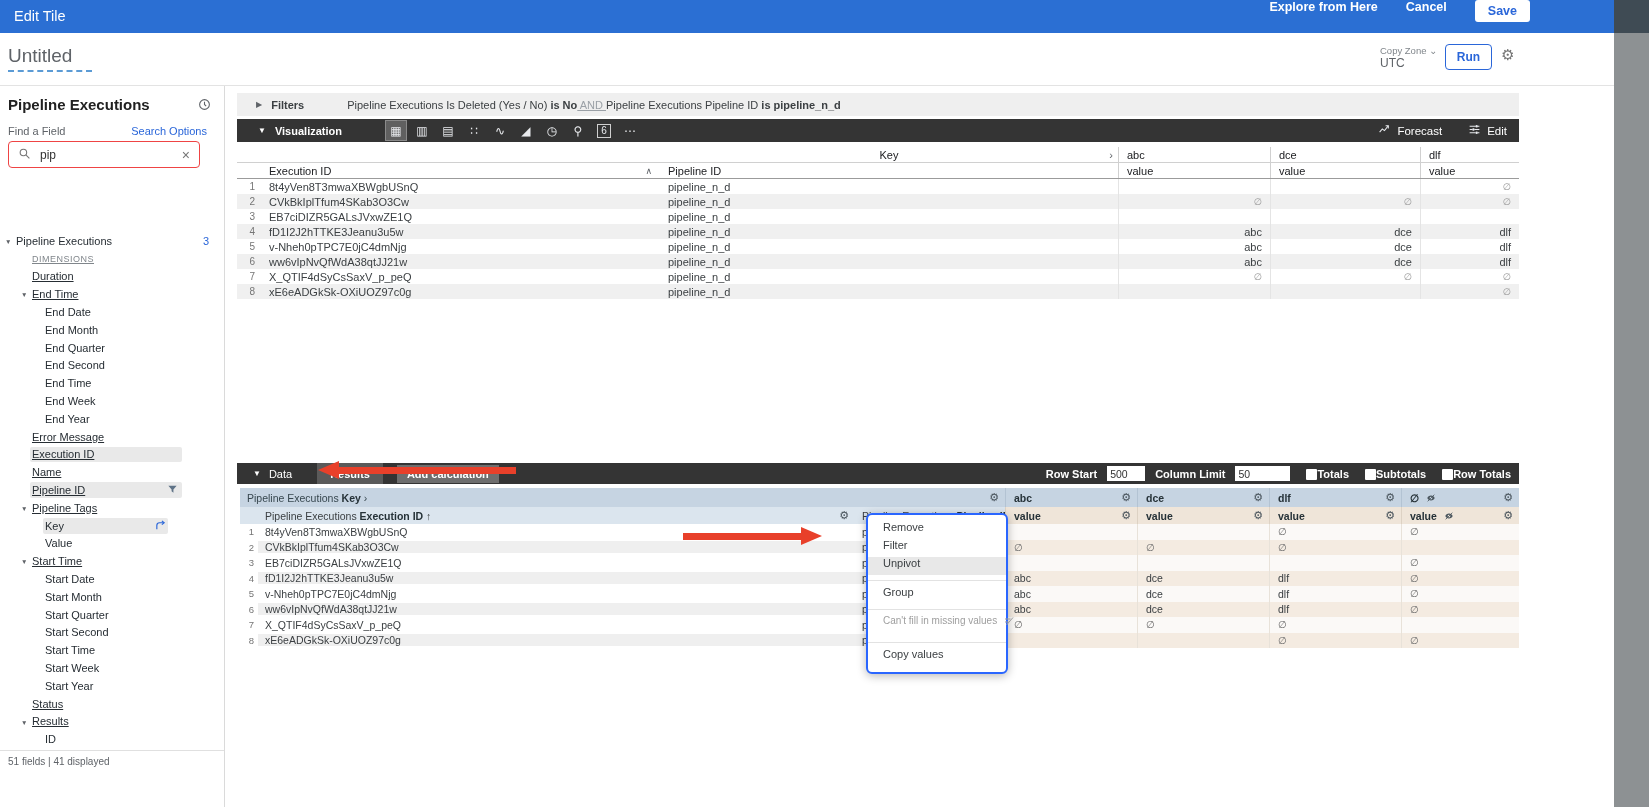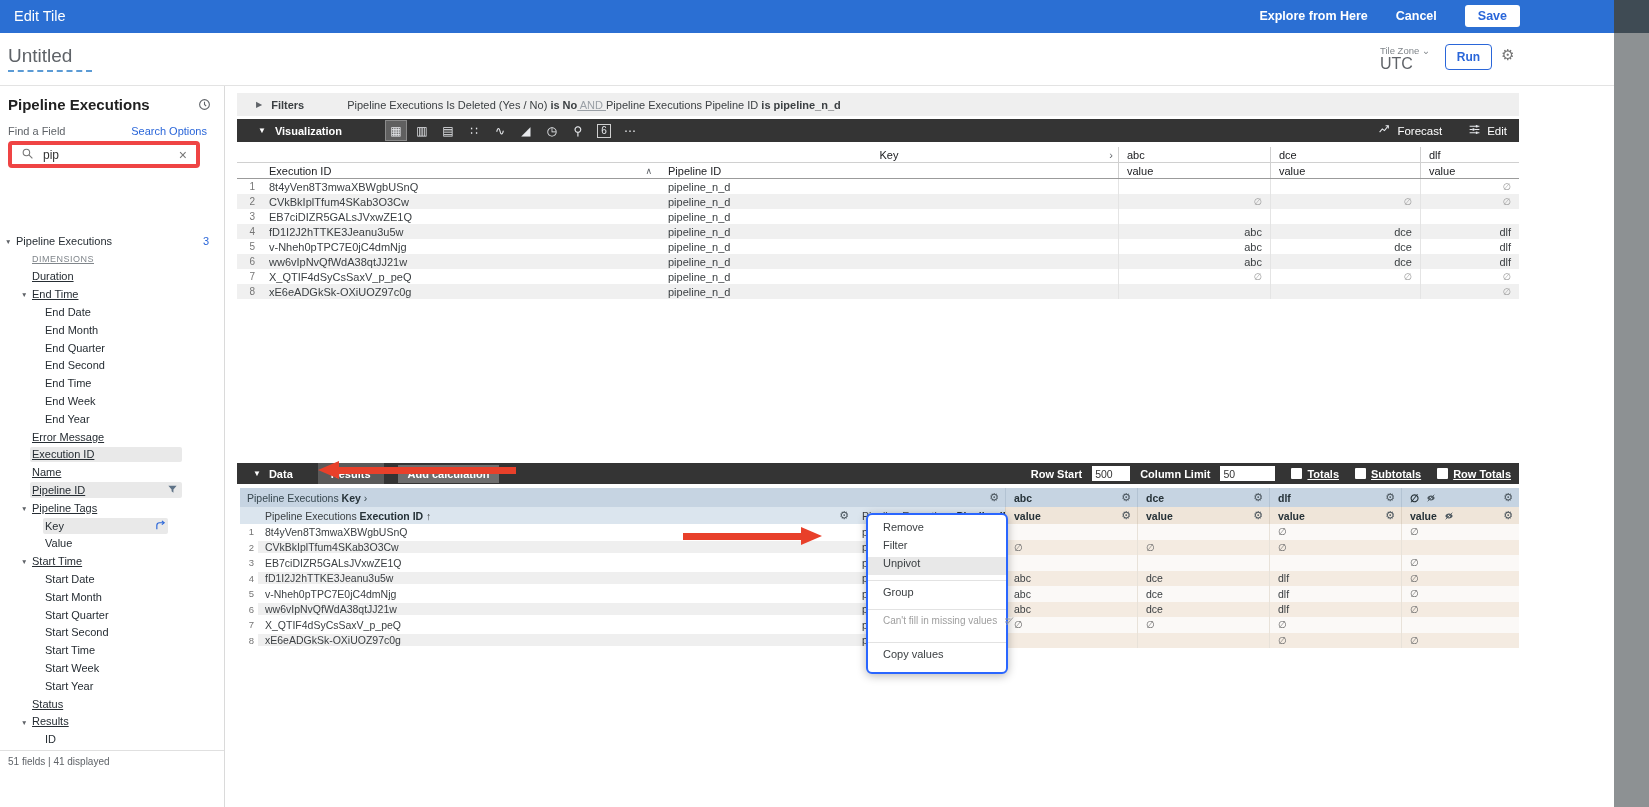--- a/index.html
+++ b/index.html
@@ -2,40 +2,40 @@
 <html><head>
 <meta charset="utf-8">
 <style>
   * { margin:0; padding:0; box-sizing:border-box; }
   body { font-family:"Liberation Sans", sans-serif; background:#fff; }
   .page { position:relative; width:1649px; height:807px; overflow:hidden; background:#fff; }
 
   
   .topbar { position:absolute; left:0; top:0; width:1614px; height:33px; background:#2b6fd3; }
   .topbar-title { position:absolute; left:14px; top:8px; color:#fff; font-size:14.5px; }
-  .topbar-actions { position:absolute; right:94px; top:0; height:32px; display:flex; align-items:center; gap:28px; }
+  .topbar-actions { position:absolute; right:84px; top:0; height:32px; display:flex; align-items:flex-start; gap:28px; }
   .tb-link { color:#fff; font-size:12.5px; font-weight:700; cursor:pointer; }
   .save-btn { background:#fff; color:#2a66d9; font-size:12.5px; font-weight:700; padding:4px 13px; border-radius:3px; cursor:pointer; }
 
   
   .subheader { position:absolute; left:0; top:33px; width:1614px; height:53px; background:#fff; border-bottom:1px solid #e3e3e3; }
   .untitled { position:absolute; left:8px; top:12px; font-size:19px; color:#5f6368; }
   .untitled-underline { position:absolute; left:8px; top:37px; width:84px; border-bottom:2px dashed #5b9bd5; }
   .tz { position:absolute; left:1380px; top:11px; font-size:9.5px; color:#80868b; line-height:13px; }
-  .tz .tz-value { font-size:16px; color:#5f6368; }
+  .tz .tz-value { font-size:12px; color:#5f6368; }
   .run-btn { position:absolute; left:1445px; top:11px; width:47px; height:26px; border:1px solid #2a66d9; border-radius:4px; color:#2a66d9; font-size:12px; font-weight:700; display:flex; align-items:center; justify-content:center; background:#fff; cursor:pointer; }
   .header-gear { position:absolute; left:1501px; top:13px; color:#757575; font-size:15px; cursor:pointer; }
 
   
   .sidebar { position:absolute; left:0; top:86px; width:225px; height:721px; background:#fff; border-right:1px solid #dadada; }
   .sb-title { position:absolute; left:8px; top:10px; font-size:15px; font-weight:700; color:#212121; }
   .sb-clock { position:absolute; right:13px; top:11px; }
   .sb-find { position:absolute; left:8px; top:39px; font-size:11px; color:#5f6368; }
   .sb-searchopts { position:absolute; right:17px; top:39px; font-size:11px; color:#2a66d9; cursor:pointer; }
-  .sb-search { position:absolute; left:8px; top:55px; width:192px; height:27px; border:4px solid #ef4444; border-radius:4px; display:flex; align-items:center; padding:0 9px; gap:9px; background:#fff; }
+  .sb-search { position:absolute; left:8px; top:55px; width:192px; height:27px; border:1px solid #ef4444; border-radius:4px; display:flex; align-items:center; padding:0 9px; gap:9px; background:#fff; }
   .sb-search input { border:none; outline:none; flex:1; min-width:0; font-size:12px; color:#333; font-family:"Liberation Sans",sans-serif; }
   .sb-clear { color:#757575; font-size:14px; cursor:pointer; line-height:1; }
   .sb-tabs { position:absolute; left:0; top:97px; width:225px; height:25px; display:flex; border-bottom:1px solid #e0e0e0; }
   .sb-tab { flex:1; text-align:center; font-size:11px; font-weight:700; color:#5f6368; line-height:22px; border-bottom:3px solid transparent; cursor:pointer; }
   .sb-tab.active { color:#2a66d9; border-bottom-color:#2a66d9; }
   .tree { position:absolute; left:0; top:146px; width:225px; }
   .trow { position:relative; height:17.8px; display:flex; align-items:center; font-size:11px; color:#262d33; }
   .trow .lbl { position:relative; z-index:1; white-space:nowrap; }
   .trow.underline .lbl { text-decoration:underline; }
   .m0 { margin-left:16px; } .m1 { margin-left:32px;text-decoration:underline; } .m2 { margin-left:45px; }
@@ -81,28 +81,28 @@
   .g-p { padding-left:8px; border-left:1px solid #d0d0d0; height:100%; display:flex; align-items:center; }
   .h-p { padding-left:8px; border-left:1px solid #d0d0d0; height:100%; display:flex; align-items:center; }
   .b-p { text-align:right; padding-right:8px; border-left:1px solid #e4e4e4; height:100%; display:flex; align-items:center; justify-content:flex-end; }
   .w1 { width:152px; } .w2 { width:150px; } .w3 { width:99px; }
   .vrow.even { background:#f0f0f0; }
   .null { color:#9e9e9e; font-size:9.5px; }
 
   
   .data-bar { position:absolute; left:237px; top:463px; width:1282px; height:21px; background:#343434; color:#fff; display:flex; align-items:center; font-size:11px; }
   .db-caret { margin-left:16px; font-size:8px; }
-  .db-data { margin-left:8px; font-weight:700; }
+  .db-data { margin-left:8px; font-weight:400; }
   .db-results { margin-left:25px; background:#5a5a5a; height:100%; display:flex; align-items:center; padding:0 13px; font-weight:700; cursor:pointer; }
   .db-addcalc { margin-left:14px; background:#6e6e6e; padding:3px 10px; font-weight:700; cursor:pointer; }
   .db-right { margin-left:auto; display:flex; align-items:center; gap:10px; padding-right:8px; }
   .db-lab { font-weight:700; }
   .db-input { width:38px; height:15px; border:none; background:#fff; font-size:10.5px; padding:0 3px; color:#333; font-family:"Liberation Sans",sans-serif; }
   .db-input.wide { width:55px; }
-  .db-cbwrap { display:flex; align-items:flex-start; gap:5px; font-weight:700; cursor:pointer; margin-left:6px;text-decoration:underline; }
+  .db-cbwrap { display:flex; align-items:flex-end; font-weight:700; cursor:pointer; margin-left:6px; }
   .db-cb { width:11px; height:11px; background:#fff; border-radius:1px; }
 
   
   .results-table { position:absolute; left:240px; top:488px; width:1279px; font-size:10.5px; color:#3c4043; }
   .band { display:flex; height:19px; background:#c6d4e2; align-items:center; color:#37474f; }
   .band-key { width:765px; display:flex; align-items:center; padding-left:7px; height:100%; }
   .band b, .res-chead b { color:#263238; }
   .band-p { display:flex; align-items:center; padding-left:8px; height:100%; border-left:1px solid #b3c3d3; }
   .gear { color:#49545c; font-size:11px; margin-left:auto; margin-right:6px; cursor:pointer; line-height:1; }
   .res-chead { display:flex; height:17px; }
@@ -156,21 +156,21 @@
       <span class="tb-link">Explore from Here</span>
       <span class="tb-link">Cancel</span>
       <span class="save-btn">Save</span>
     </div>
   </div>
 
   <div class="subheader">
     <div class="untitled">Untitled</div>
     <div class="untitled-underline"></div>
     <div class="tz">
-      <span>Tile Zone</span>
+      <span>Copy Zone</span>
       <span>⌄</span><br>
       <span class="tz-value">UTC</span>
     </div>
     <div class="run-btn">Run</div>
     <div class="header-gear">⚙</div>
   </div>
 
   <div class="sidebar">
     <div class="sb-title">Pipeline Executions</div>
     <span class="sb-clock"><svg width="13" height="13" viewBox="0 0 24 24" fill="none" stroke="#5f6368" stroke-width="2">

